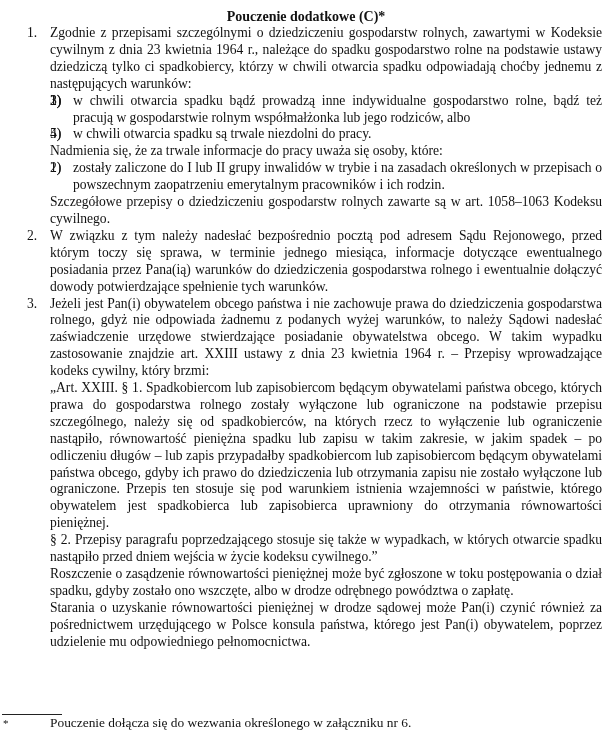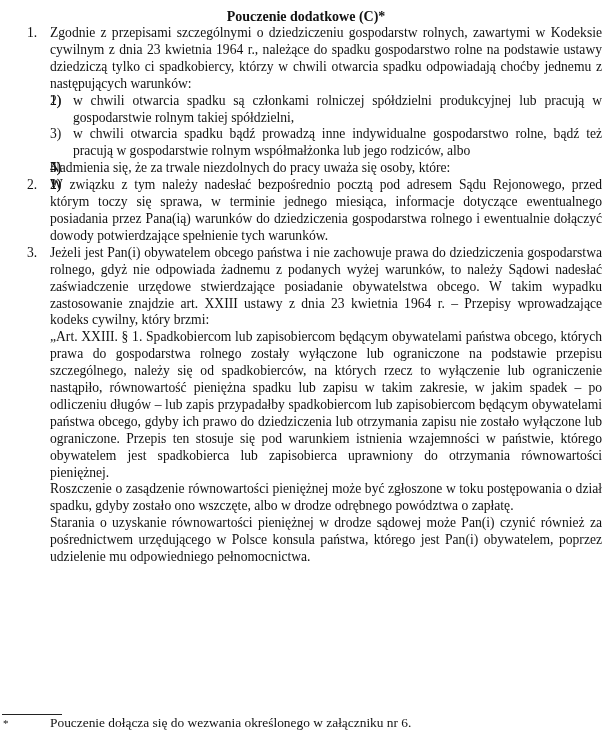--- a/index.html
+++ b/index.html
@@ -41,53 +41,56 @@
     <div class="item">
       <span class="num">1.</span>
       <div class="just">Zgodnie z przepisami szczególnymi o dziedziczeniu gospodarstw rolnych, zawartymi w Kodeksie cywilnym z dnia 23 kwietnia 1964 r., należące do spadku gospodarstwo rolne na podstawie ustawy dziedziczą tylko ci spadkobiercy, którzy w chwili otwarcia spadku odpowiadają choćby jednemu z następujących warunków:</div>
     </div>
 
     <div class="sub">
       <span class="snum">1)</span>
     </div>
     <div class="sub">
       <span class="snum">2)</span>
-      <div class="just">w chwili otwarcia spadku są członkami rolniczej spółdzielni produkcyjnej lub pracują w gospodarstwie rolnym takiej spółdzielni,</div>
     </div>
     <div class="sub">
       <span class="snum">3)</span>
       <div class="just">w chwili otwarcia spadku bądź prowadzą inne indywidualne gospodarstwo rolne, bądź też pracują w gospodarstwie rolnym współmałżonka lub jego rodziców, albo</div>
     </div>
     <div class="sub">
       <span class="snum">4)</span>
     </div>
     <div class="sub">
       <span class="snum">5)</span>
+      <div class="just">w chwili otwarcia spadku są trwale niezdolni do pracy.</div>
     </div>
 
-    <div class="para just">Nadmienia się, że za trwale niezdolnych do pracy uważa się osoby, które:</div>
+    <div class="para just">Nadmienia się, że za trwale informacje do pracy uważa się osoby, które:</div>
 
     <div class="sub">
       <span class="snum">1)</span>
     </div>
     <div class="sub">
       <span class="snum">2)</span>
+      <div class="just">zostały zaliczone do I lub II grupy inwalidów w trybie i na zasadach określonych w przepisach o powszechnym zaopatrzeniu emerytalnym pracowników i ich rodzin.</div>
     </div>
 
+    <div class="para just">Szczegółowe przepisy o dziedziczeniu gospodarstw rolnych zawarte są w art. 1058–1063 Kodeksu cywilnego.</div>
 
     <div class="item">
       <span class="num">2.</span>
       <div class="just">W związku z tym należy nadesłać bezpośrednio pocztą pod adresem Sądu Rejonowego, przed którym toczy się sprawa, w terminie jednego miesiąca, informacje dotyczące ewentualnego posiadania przez Pana(ią) warunków do dziedziczenia gospodarstwa rolnego i ewentualnie dołączyć dowody potwierdzające spełnienie tych warunków.</div>
     </div>
 
     <div class="item">
       <span class="num">3.</span>
       <div class="just">Jeżeli jest Pan(i) obywatelem obcego państwa i nie zachowuje prawa do dziedziczenia gospodarstwa rolnego, gdyż nie odpowiada żadnemu z podanych wyżej warunków, to należy Sądowi nadesłać zaświadczenie urzędowe stwierdzające posiadanie obywatelstwa obcego. W takim wypadku zastosowanie znajdzie art. XXIII ustawy z dnia 23 kwietnia 1964 r. – Przepisy wprowadzające kodeks cywilny, który brzmi:</div>
     </div>
     <div class="para just">„Art. XXIII. § 1. Spadkobiercom lub zapisobiercom będącym obywatelami państwa obcego, których prawa do gospodarstwa rolnego zostały wyłączone lub ograniczone na podstawie przepisu szczególnego, należy się od spadkobierców, na których rzecz to wyłączenie lub ograniczenie nastąpiło, równowartość pieniężna spadku lub zapisu w takim zakresie, w jakim spadek – po odliczeniu długów – lub zapis przypadałby spadkobiercom lub zapisobiercom będącym obywatelami państwa obcego, gdyby ich prawo do dziedziczenia lub otrzymania zapisu nie zostało wyłączone lub ograniczone. Przepis ten stosuje się pod warunkiem istnienia wzajemności w państwie, którego obywatelem jest spadkobierca lub zapisobierca uprawniony do otrzymania równowartości pieniężnej.</div>
+    <div class="para just">§ 2. Przepisy paragrafu poprzedzającego stosuje się także w wypadkach, w których otwarcie spadku nastąpiło przed dniem wejścia w życie kodeksu cywilnego.”</div>
     <div class="para just">Roszczenie o zasądzenie równowartości pieniężnej może być zgłoszone w toku postępowania o dział spadku, gdyby zostało ono wszczęte, albo w drodze odrębnego powództwa o zapłatę.</div>
     <div class="para just">Starania o uzyskanie równowartości pieniężnej w drodze sądowej może Pan(i) czynić również za pośrednictwem urzędującego w Polsce konsula państwa, którego jest Pan(i) obywatelem, poprzez udzielenie mu odpowiedniego pełnomocnictwa.</div>
   </div>
 
   <div class="footnote-rule"></div>
   <div class="footnote">
     <span class="mark">*</span>
     <div class="ftext">Pouczenie dołącza się do wezwania określonego w załączniku nr 6.</div>
   </div>
 </div>

